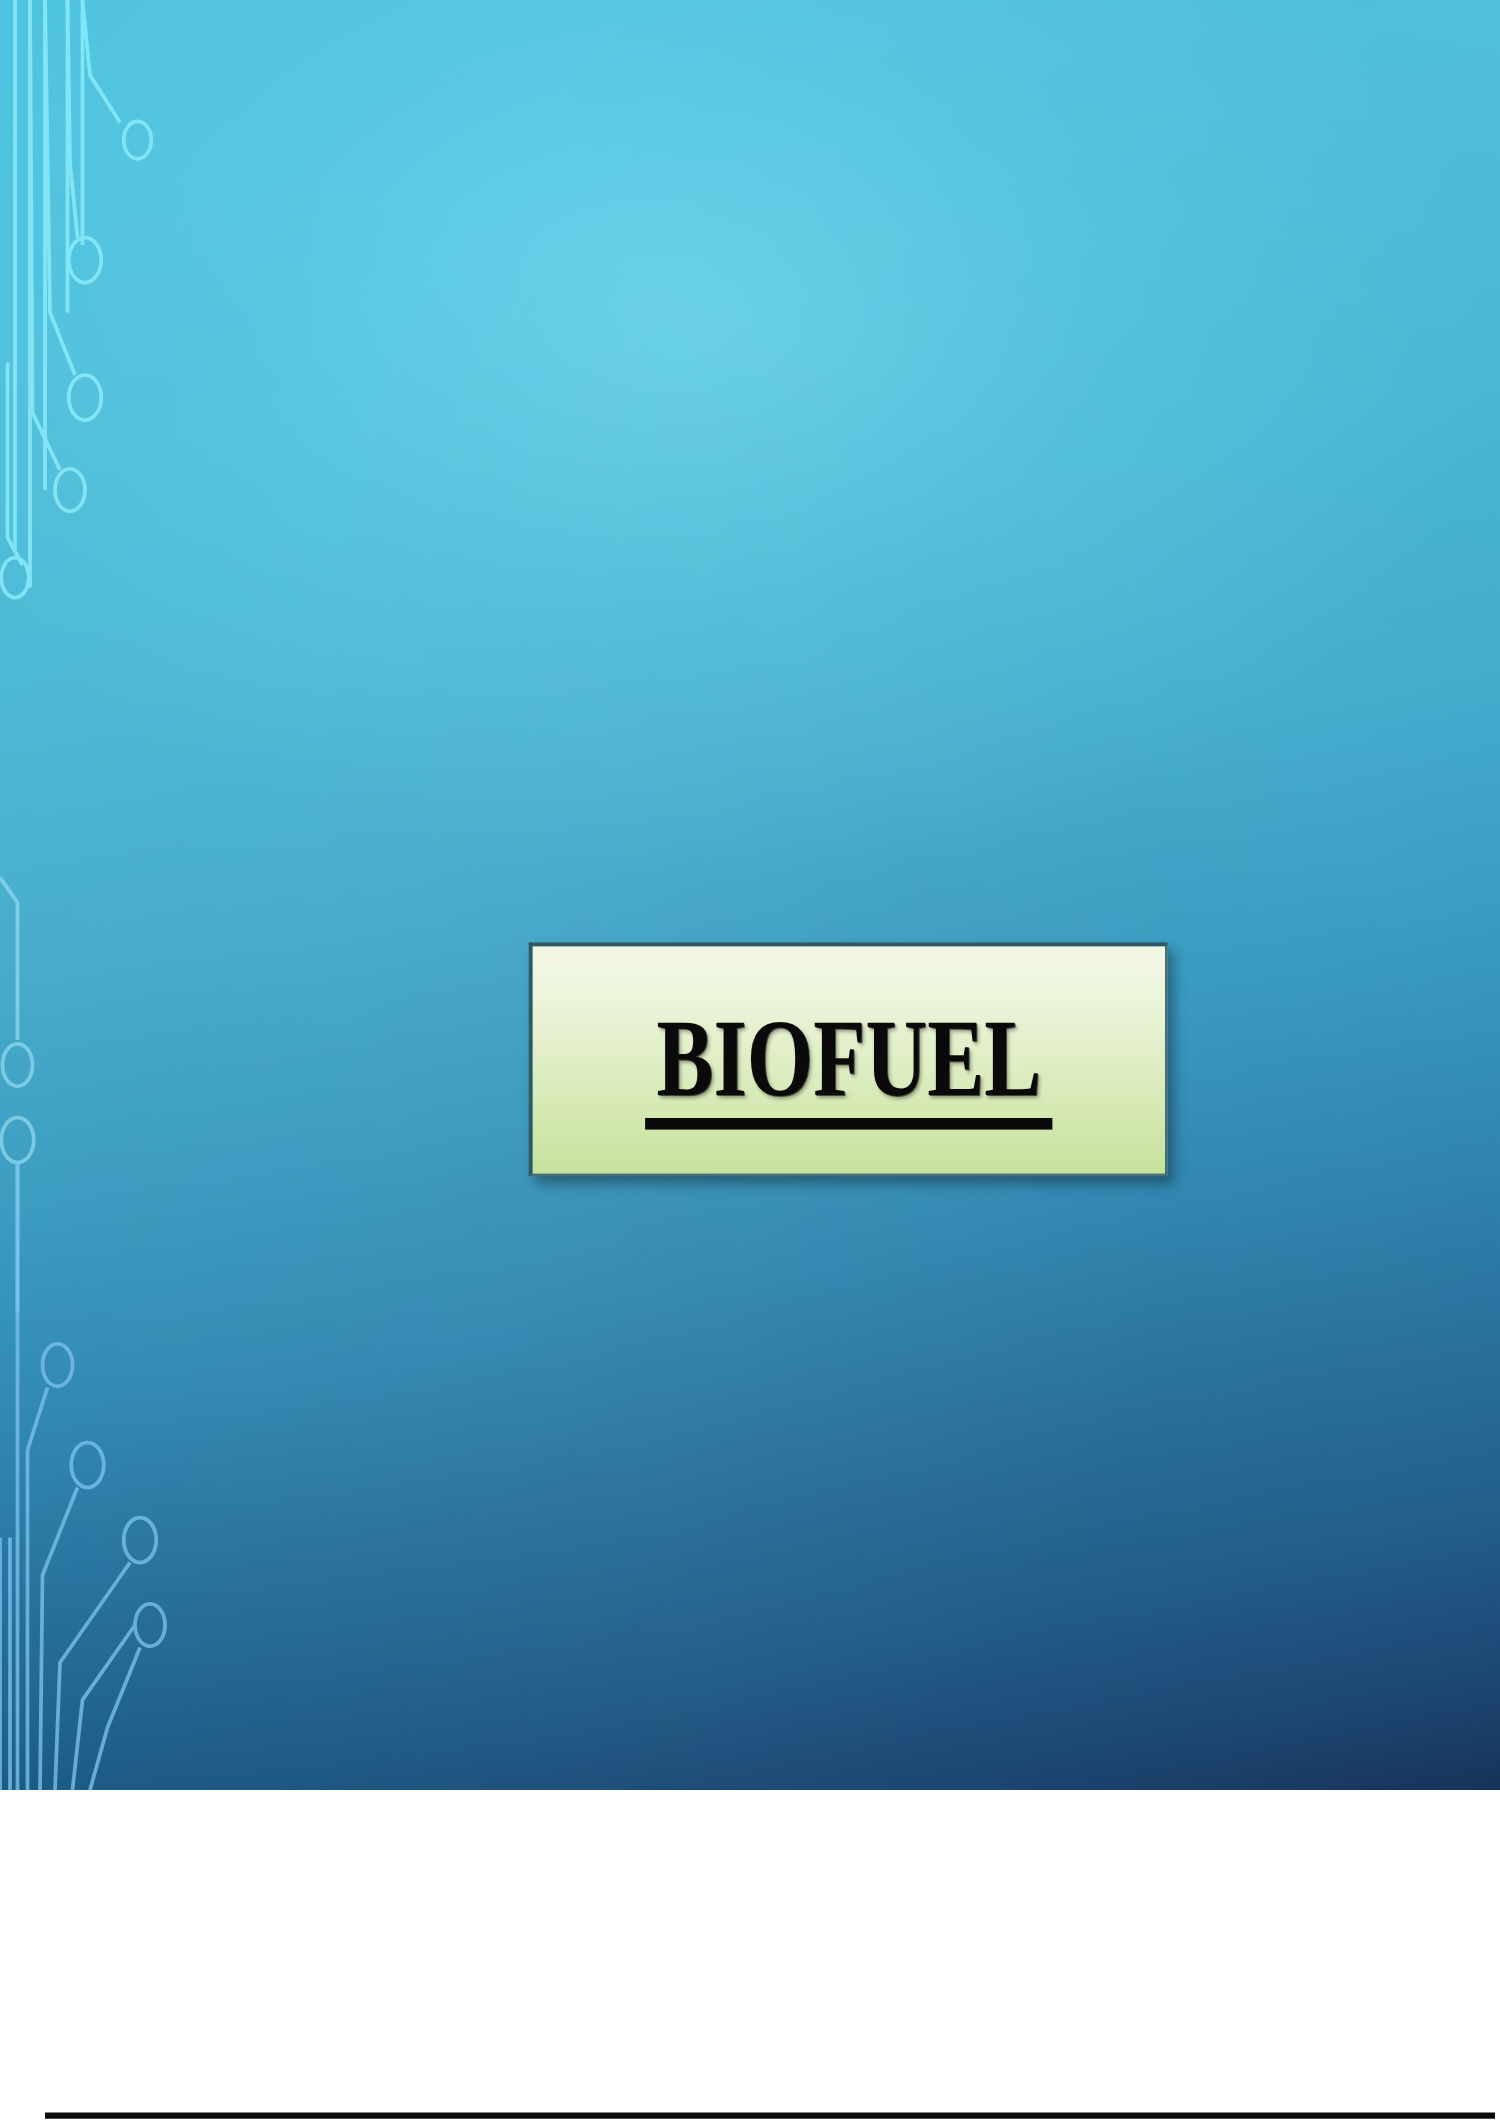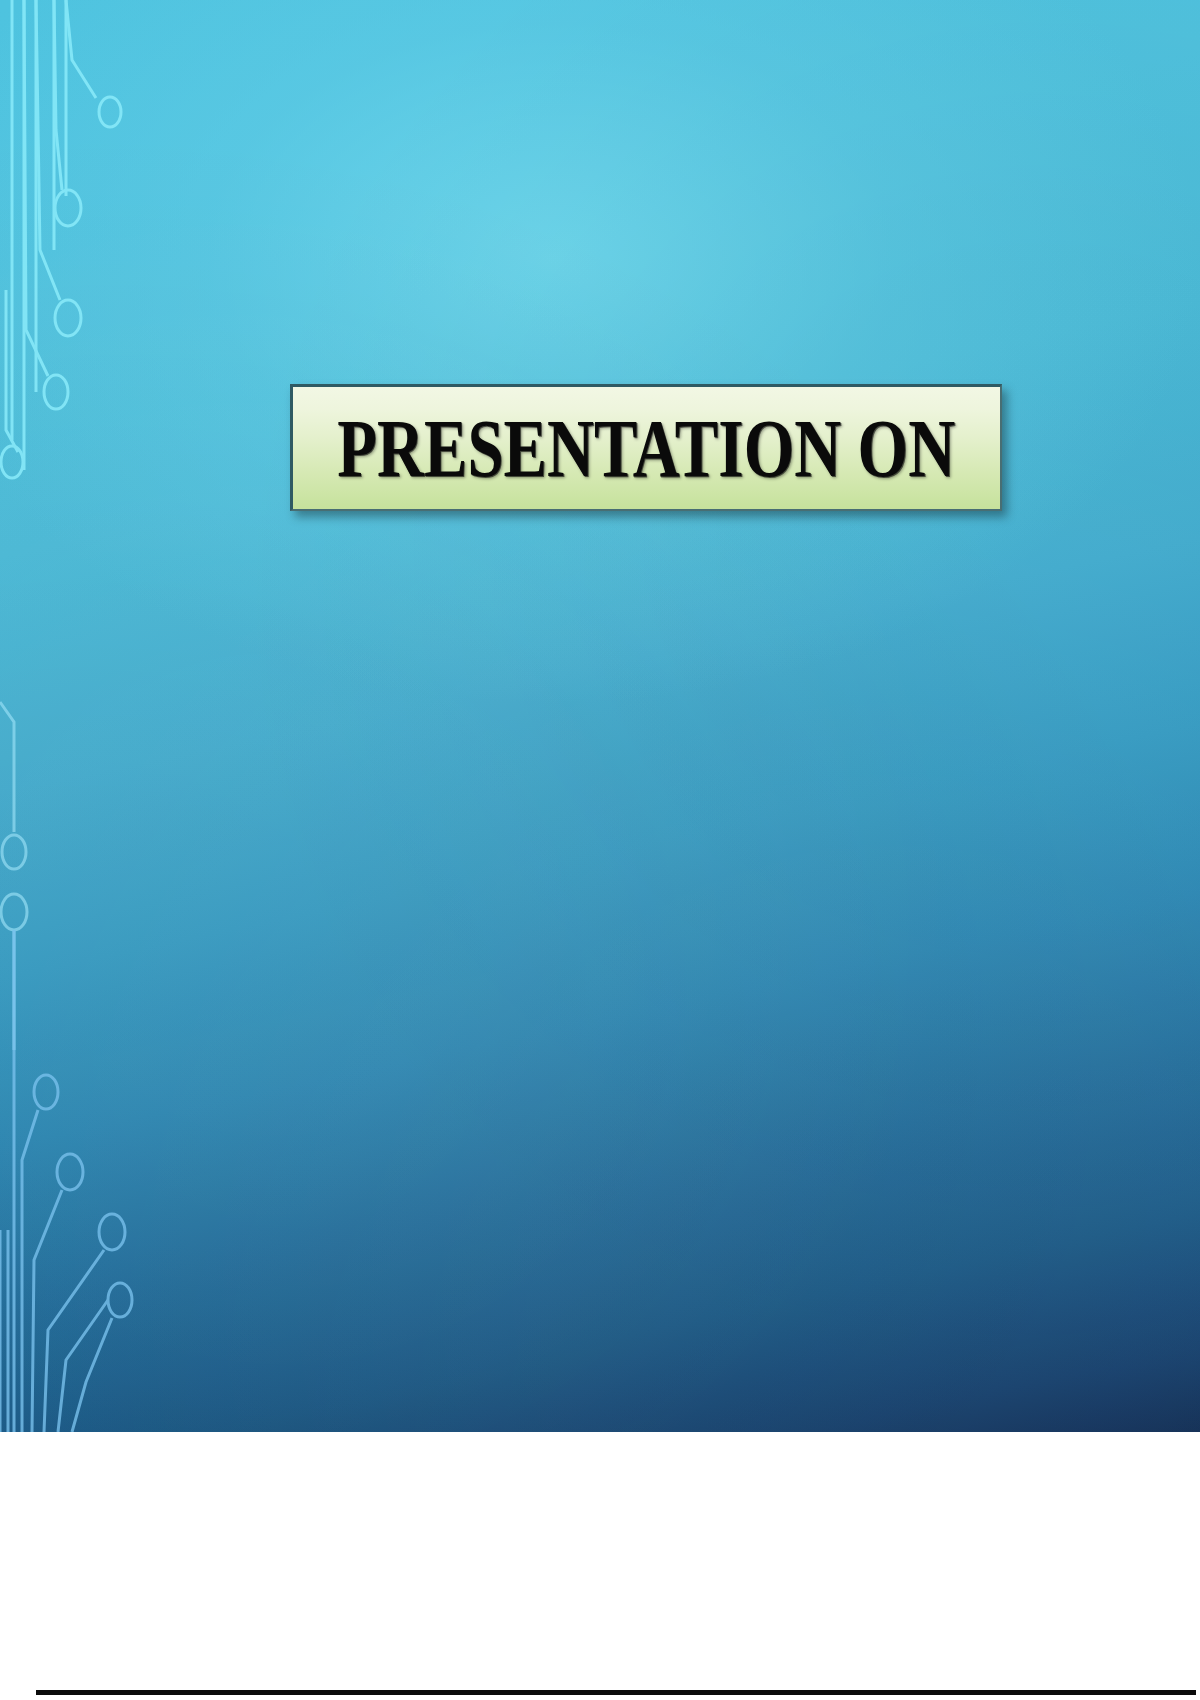--- a/index.html
+++ b/index.html
@@ -214,23 +214,26 @@
 
         <path d="M58 1432 L66 1360 L108 1300"></path>
 
         <path d="M0 1230 L0 1432"></path>
         <path d="M8 1230 L8 1432"></path>
         <path d="M72 1432 L86 1382 L112 1318"></path>
         <ellipse cx="120" cy="1300" rx="12" ry="17"></ellipse>
       </g>
     </svg>
 
-    <div class="slide-box" id="title-box">
-      <span class="box-text" id="title-text">PRESENTATION ON</span>
+
+    <div class="slide-box" id="subject-box">
+      <span class="box-text" id="subject-text">
+        <span>BIOFUEL</span>
+        <span id="subject-underline"></span>
+      </span>
     </div>
-
 
   </div>
 
   <div id="page-whitespace"></div>
   <div id="bottom-rule"></div>
 
 </div>
 
 </body></html>

